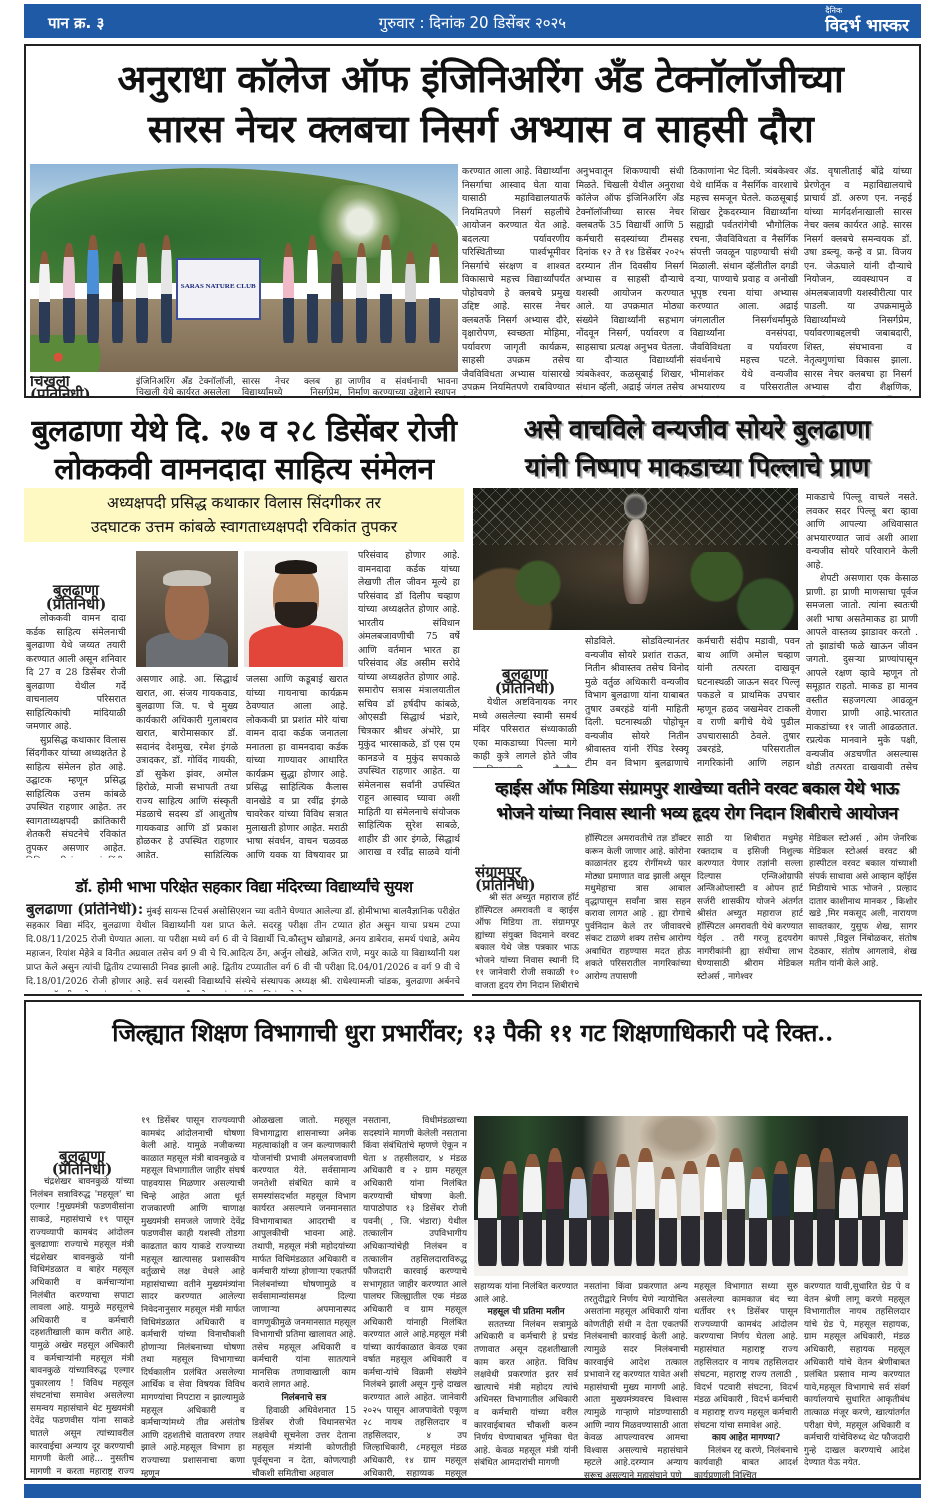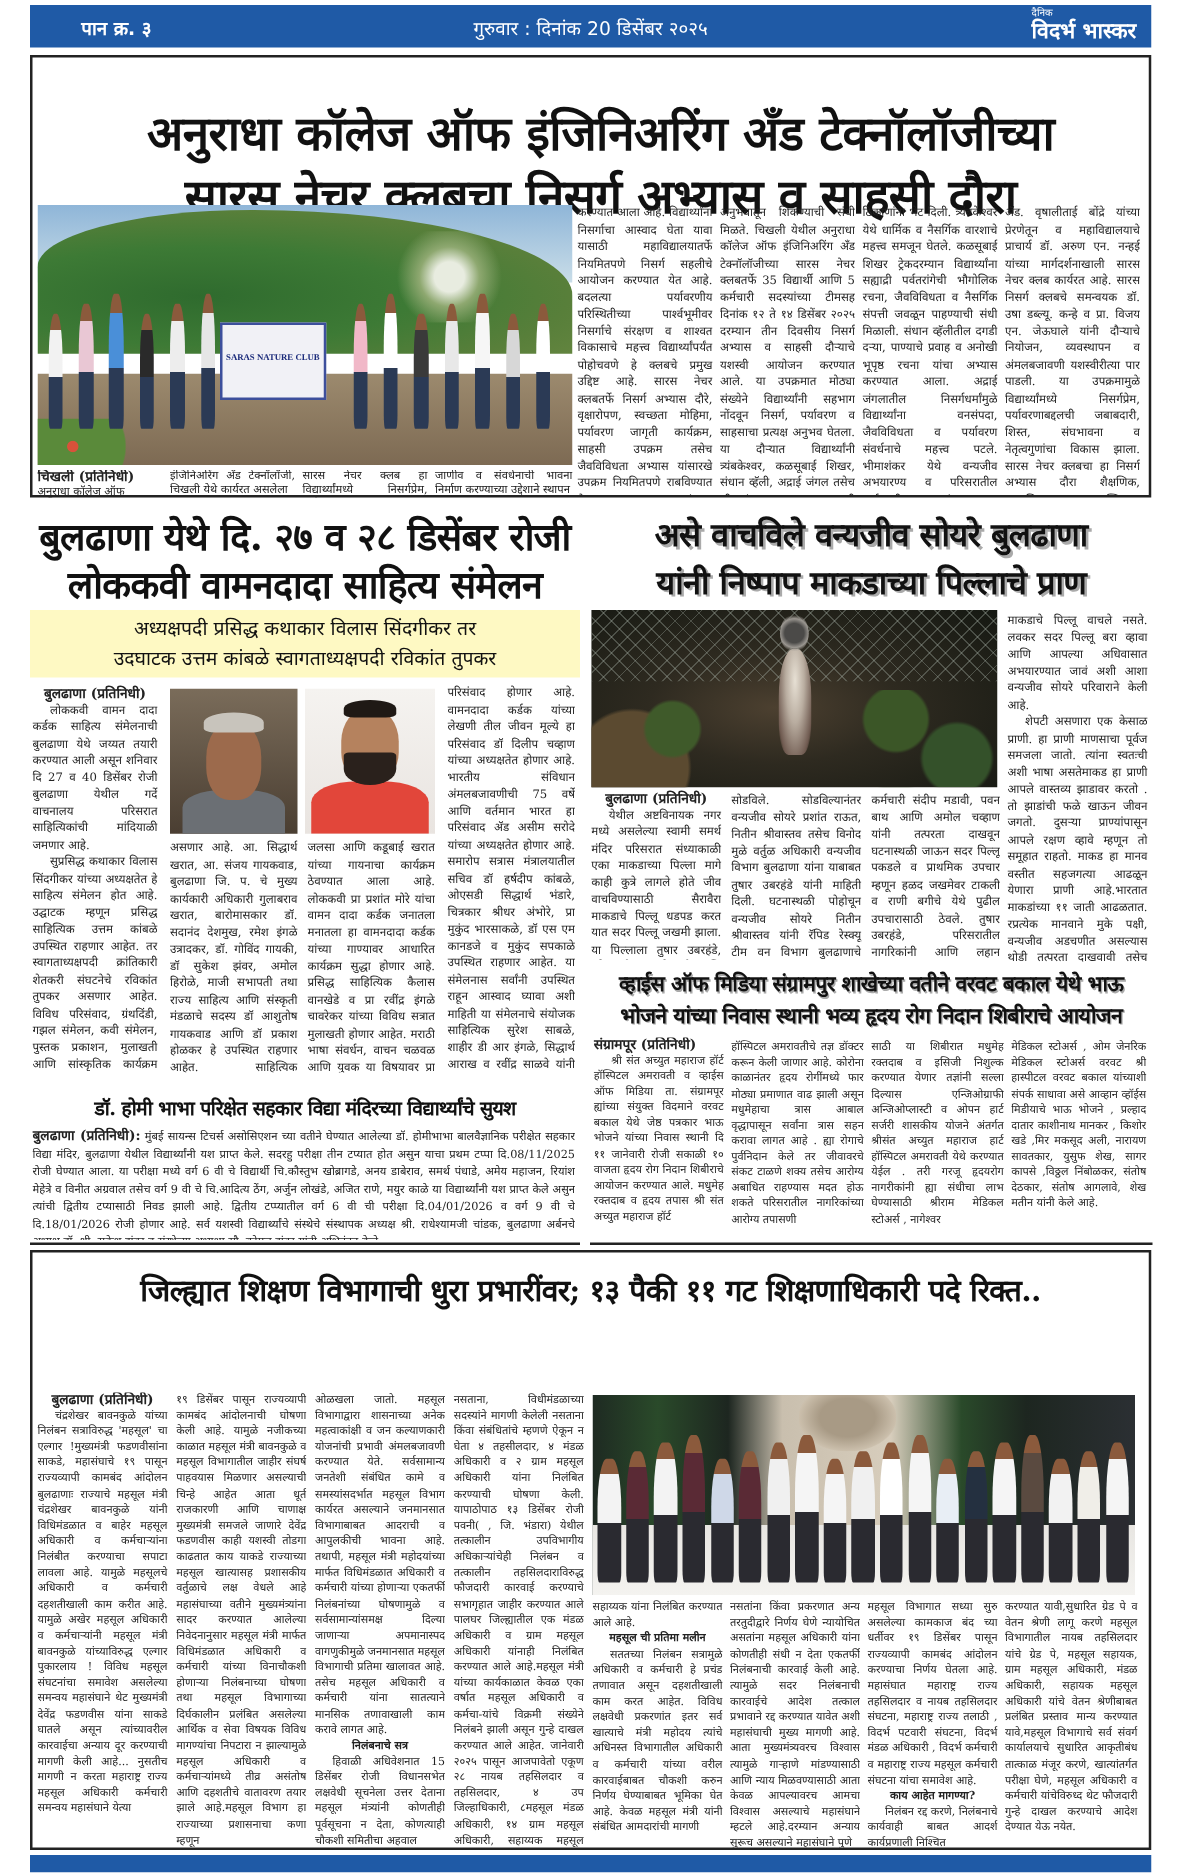--- a/index.html
+++ b/index.html
@@ -1,30 +1,30 @@
 <!DOCTYPE html>
 <html><head>
 <meta charset="utf-8">
 <style>
   * { box-sizing: border-box; margin: 0; padding: 0; }
   html, body { width: 945px; height: 1498px; background: #ffffff; overflow: hidden; }
   body { font-family: "DejaVu Sans", sans-serif; color: #111; position: relative; }
 
   .masthead { position: absolute; left: 24px; top: 4px; width: 897px; height: 34px; background: #1f5aa6; color: #fff; }
-  .masthead .page-no { position: absolute; left: 24px; top: 8px; font-size: 15px; font-weight: bold; margin-left: 17px; }
+  .masthead .page-no { position: absolute; left: 24px; top: 8px; font-size: 15px; font-weight: bold; }
   .masthead .date { position: absolute; left: 0; right: 0; top: 8px; text-align: center; font-size: 15px; }
   .masthead .brand { position: absolute; right: 12px; top: 2px; text-align: left; }
   .masthead .brand .small { display: block; font-size: 8px; line-height: 9px; margin-right: 52px; }
   .masthead .brand .big { display: block; font-size: 17px; font-weight: bold; line-height: 20px; }
 
   .box { position: absolute; border: 2px solid #222; background: #fff; }
   .headline { font-family: "DejaVu Serif", serif; font-weight: bold; text-align: center; color: #111; letter-spacing: -0.5px; }
 
   .col { position: absolute; font-family: "DejaVu Serif", serif; font-size: 9.3px; line-height: 13.5px; text-align: justify; color: #222; overflow: hidden; }
-  .col .dateline { font-weight: bold; font-size: 11px; }
+  .col .dateline { font-weight: bold; font-size: 15px; margin-top: 36px; }
   .col p { text-indent: 14px; }
   .subhead { font-weight: bold; text-align: center; text-indent: 0 !important; }
 
   .photo { position: absolute; overflow: hidden; }
   .hr { position: absolute; height: 2px; background: #222; }
   .footer-bar { position: absolute; left: 24px; top: 1484px; width: 897px; height: 14px; background: #1f5aa6; }
 
   
   .p1-sky { position:absolute; left:0; top:0; width:100%; height:30%; background: linear-gradient(#8fb6d8,#c9dde8); }
   .p1-hill { position:absolute; left:0; top:2%; width:100%; height:55%; background: radial-gradient(ellipse at 30% 60%, #2f6b2e 0%, #3d7a35 40%, #587f3a 70%, #6d8a44 100%); border-radius: 40% 60% 0 0; }
@@ -60,21 +60,21 @@
 <div class="masthead">
   <span class="page-no">पान क्र. ३</span>
   <span class="date">गुरुवार : दिनांक 20 डिसेंबर २०२५</span>
   <span class="brand">
     <span class="small">दैनिक</span>
     <span class="big">विदर्भ भास्कर</span>
   </span>
 </div>
 
 <div class="box" style="left:24px; top:44px; width:897px; height:354px;">
-  <div class="headline" style="position:absolute; left:16px; right:0; top:8px; font-size:38px; line-height:50px;margin-top:28px;">
+  <div class="headline" style="position:absolute; left:16px; right:0; top:8px; font-size:38px; line-height:50px;">
     <div>अनुराधा कॉलेज ऑफ इंजिनिअरिंग अँड टेक्नॉलॉजीच्या</div>
     <div>सारस नेचर क्लबचा निसर्ग अभ्यास व साहसी दौरा</div>
   </div>
 
   <div class="photo" style="left:4px; top:118px; width:428px; height:208px;">
     <div class="p1-sky"></div>
     <div class="p1-hill"></div>
     <div class="p1-tree"></div>
     <div class="p1-ground"></div>
     <div class="p1-bush"></div>
@@ -116,21 +116,21 @@
     <div>बुलढाणा येथे दि. २७ व २८ डिसेंबर रोजी</div>
     <div>लोककवी वामनदादा साहित्य संमेलन</div>
   </div>
   <div style="position:absolute; left:24px; top:488px; width:440px; height:54px; background:#fef9c3; text-align:center; font-family:'DejaVu Serif', serif; font-size:15.5px; line-height:24px; padding-top:3px;">
     <div>अध्यक्षपदी प्रसिद्ध कथाकार विलास सिंदगीकर तर</div>
     <div>उदघाटक उत्तम कांबळे स्वागताध्यक्षपदी रविकांत तुपकर</div>
   </div>
 
   <div class="col" style="left:26px; top:548px; width:100px; height:310px;">
     <div class="dateline" style="text-align:center;">बुलढाणा (प्रतिनिधी)</div>
-    <p>लोककवी वामन दादा कर्डक साहित्य संमेलनाची बुलढाणा येथे जय्यत तयारी करण्यात आली असून शनिवार दि 27 व 40 डिसेंबर रोजी बुलढाणा येथील गर्दे वाचनालय परिसरात साहित्यिकांची मांदियाळी जमणार आहे.</p>
+    <p>लोककवी वामन दादा कर्डक साहित्य संमेलनाची बुलढाणा येथे जय्यत तयारी करण्यात आली असून शनिवार दि 27 व 28 डिसेंबर रोजी बुलढाणा येथील गर्दे वाचनालय परिसरात साहित्यिकांची मांदियाळी जमणार आहे.</p>
     <p>सुप्रसिद्ध कथाकार विलास सिंदगीकर यांच्या अध्यक्षतेत हे साहित्य संमेलन होत आहे. उद्घाटक म्हणून प्रसिद्ध साहित्यिक उत्तम कांबळे उपस्थित राहणार आहेत. तर स्वागताध्यक्षपदी क्रांतिकारी शेतकरी संघटनेचे रविकांत तुपकर असणार आहेत. विविध परिसंवाद, ग्रंथदिंडी, गझल संमेलन, कवी संमेलन, पुस्तक प्रकाशन, मुलाखती आणि सांस्कृतिक कार्यक्रम अशा भरगच्च कार्यक्रमाची बुलढाणेकरांसाठी मेजवानी</p>
   </div>
 
   <div class="photo portrait1" style="left:136px; top:551px; width:102px; height:116px;">
     <div class="shirt" style="left:10%; bottom:0; width:80%; height:30%; background:#6b6f74;"></div>
     <div class="face" style="left:28%; top:22%; width:44%; height:55%; background:#9c6a4c;"></div>
     <div style="position:absolute; left:26%; top:16%; width:48%; height:14%; background:#c8c4bc; border-radius:50% 50% 20% 20%;"></div>
   </div>
   <div class="photo portrait2" style="left:244px; top:551px; width:104px; height:116px;">
     <div class="shirt" style="left:5%; bottom:0; width:90%; height:36%; background:#e2463a;"></div>

